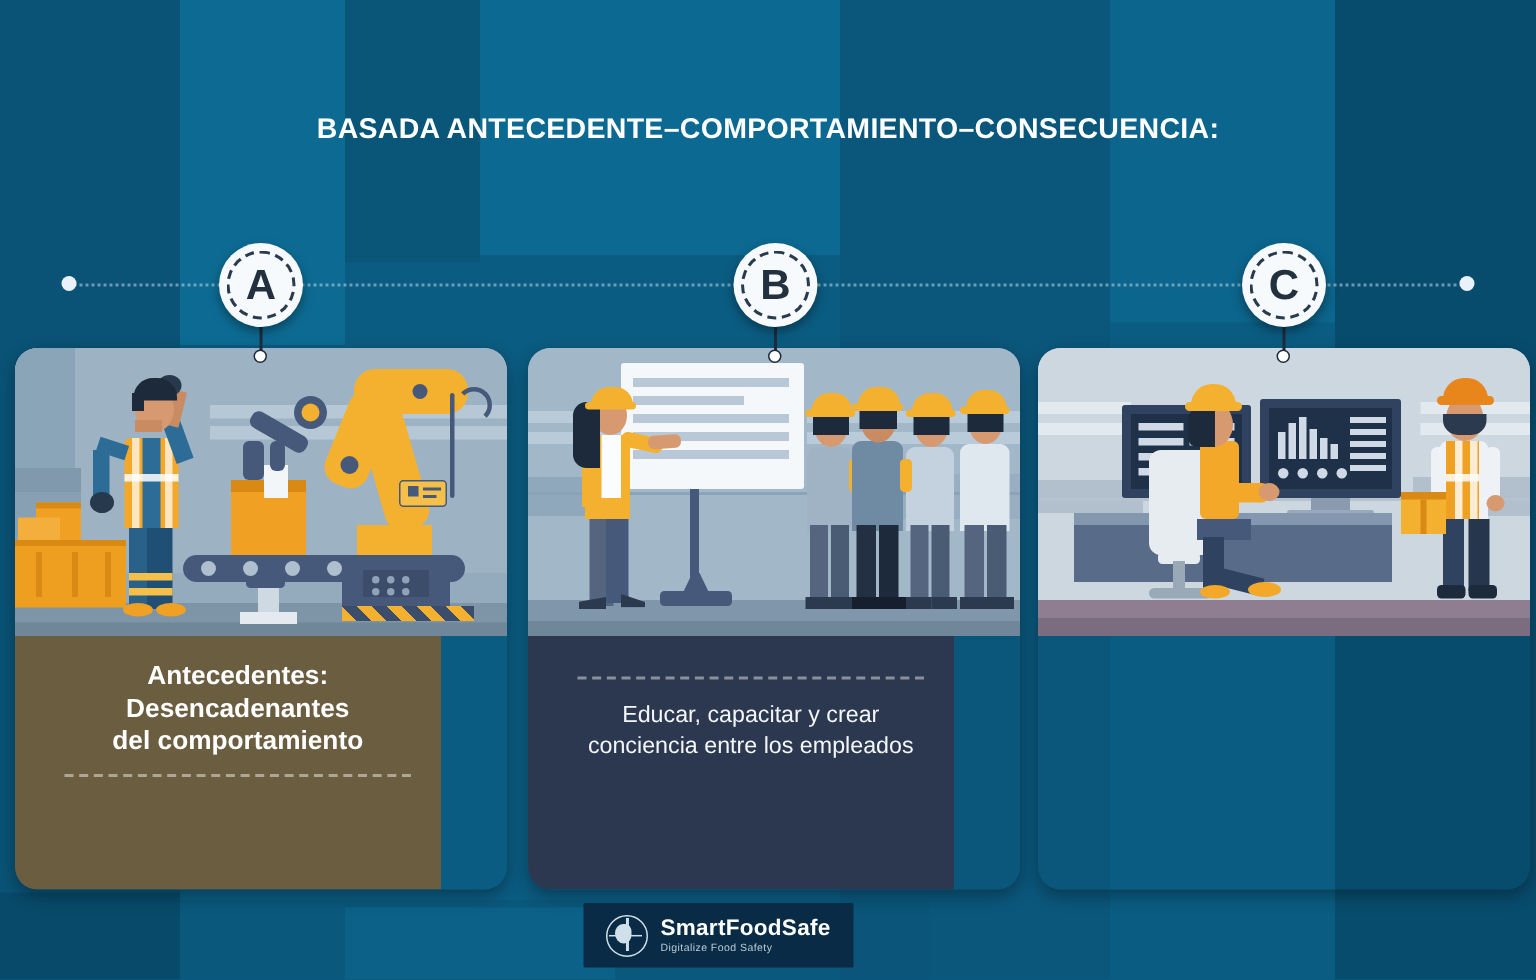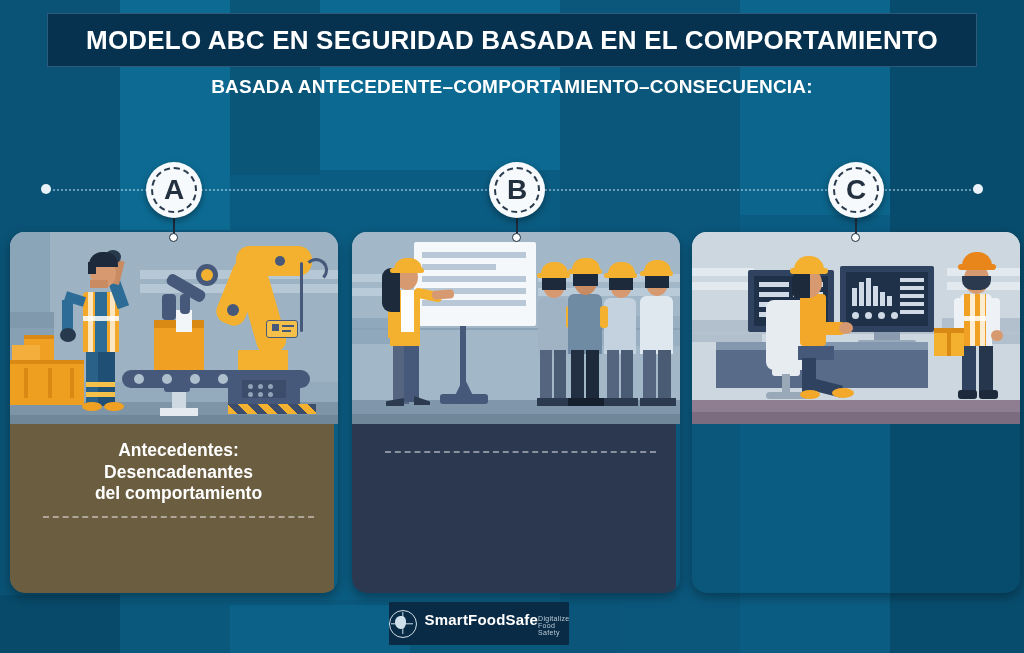--- a/index.html
+++ b/index.html
@@ -84,21 +84,21 @@
     position:absolute;top:232px;width:328px;height:361px;
     border-radius:15px;overflow:hidden;
     box-shadow:0 4px 11px rgba(0,0,0,.33);
   }
   .card.a{left:10px;}
   .card.b{left:352px;}
   .card.c{left:692px;}
 
   .illus{position:relative;width:328px;height:192px;overflow:hidden;background:#8fa9bc;}
   .panel{
-    position:relative;width:324px;height:169px;box-sizing:border-box;
+    position:relative;width:284px;height:169px;box-sizing:border-box;
     padding:16px 16px 0 29px;text-align:center;
   }
   .panel .head{
     color:#ffffff;font-size:17.5px;font-weight:bold;line-height:1.24;
   }
   .panel .divider{
     margin:11px 4px 0 4px;border-top:2px dashed rgba(255,255,255,.45);
   }
   .panel .body{
     margin-top:14px;color:#f2f6f9;font-size:15.5px;line-height:1.33;font-weight:normal;
@@ -111,21 +111,21 @@
     border-radius:1px;
   }
   .logo-globe{
     width:26px;height:26px;border-radius:50%;
     border:1.6px solid #cfe0ea;position:relative;flex:none;
     background:#0a2b45;overflow:hidden;
   }
   .logo-globe .mer{position:absolute;left:50%;top:1px;width:1.4px;height:22px;background:#cfe0ea;transform:translateX(-50%);}
   .logo-globe .eq{position:absolute;top:50%;left:1px;width:22px;height:1.4px;background:#cfe0ea;transform:translateY(-50%);}
   .logo-globe .blob{position:absolute;left:5px;top:5px;width:11px;height:13px;background:#cfe0ea;border-radius:55% 45% 50% 60%;}
-  .logo-txt{display:flex;align-items:flex-start;line-height:1;}
+  .logo-txt{display:flex;flex-direction:column;align-items:flex-start;line-height:1;}
   .logo-name{color:#ffffff;font-size:15px;font-weight:bold;letter-spacing:.2px;}
   .logo-sub{color:#b9cbd8;font-size:7px;margin-top:3px;letter-spacing:.3px;}
 
   
   .sh{position:absolute;}
   .rnd{border-radius:50%;}
 </style>
 </head>
 <body>
 
@@ -135,23 +135,20 @@
   <div class="bg-band b2"></div>
   <div class="bg-band b3"></div>
   <div class="bg-band b4"></div>
   <div class="bg-band b5"></div>
   <div class="bg-band b6"></div>
   <div class="bg-band b7"></div>
   <div class="bg-band b8"></div>
   <div class="bg-band b9"></div>
   <div class="bg-band b10"></div>
 
-  <div class="title-bar">
-    <div class="t">MODELO ABC EN SEGURIDAD BASADA EN EL COMPORTAMIENTO</div>
-  </div>
   <div class="subtitle">BASADA ANTECEDENTE–COMPORTAMIENTO–CONSECUENCIA:</div>
 
   <div class="conn-line"></div>
   <div class="conn-dot left"></div>
   <div class="conn-dot right"></div>
 
   <div class="badge" style="left:146px;top:162px;">
     <div class="ring"></div>
     <div class="ltr">A</div>
   </div>
@@ -347,20 +344,21 @@
       <div class="sh" style="left:306px;top:118px;width:13px;height:54px;background:#4a5b74;"></div>
       <div class="sh" style="left:288px;top:166px;width:18px;height:8px;background:#2c3a50;"></div>
       <div class="sh" style="left:306px;top:166px;width:18px;height:8px;background:#2c3a50;"></div>
       <div class="sh rnd" style="left:294px;top:38px;width:22px;height:26px;background:#d79a70;"></div>
       <div class="sh" style="left:293px;top:44px;width:24px;height:12px;background:#1c2a3b;"></div>
       <div class="sh" style="left:292px;top:28px;width:27px;height:14px;background:#f3b12f;border-radius:12px 12px 0 0;"></div>
       <div class="sh" style="left:288px;top:39px;width:33px;height:5px;background:#f3b12f;border-radius:3px;"></div>
     </div>
     <div class="panel" style="background:#2b384f;">
       <div class="divider"></div>
+      <div class="body">Educar, capacitar y crear<br>conciencia entre los empleados</div>
     </div>
   </div>
 
   <div class="card c">
     <div class="illus" style="background:#c8d4de;">
       <div class="sh" style="left:0;top:0;width:328px;height:172px;background:#ccd7e0;"></div>
       <div class="sh" style="left:0;top:36px;width:62px;height:8px;background:#e2e9ef;"></div>
       <div class="sh" style="left:0;top:50px;width:62px;height:8px;background:#e2e9ef;"></div>
       <div class="sh" style="left:0;top:88px;width:70px;height:22px;background:#b2c0cd;"></div>
       <div class="sh" style="left:255px;top:36px;width:73px;height:8px;background:#e2e9ef;"></div>

